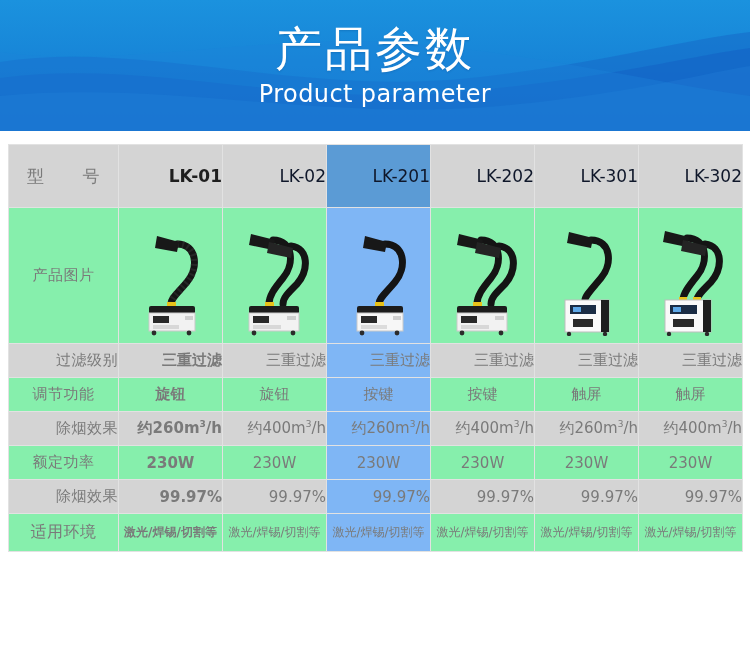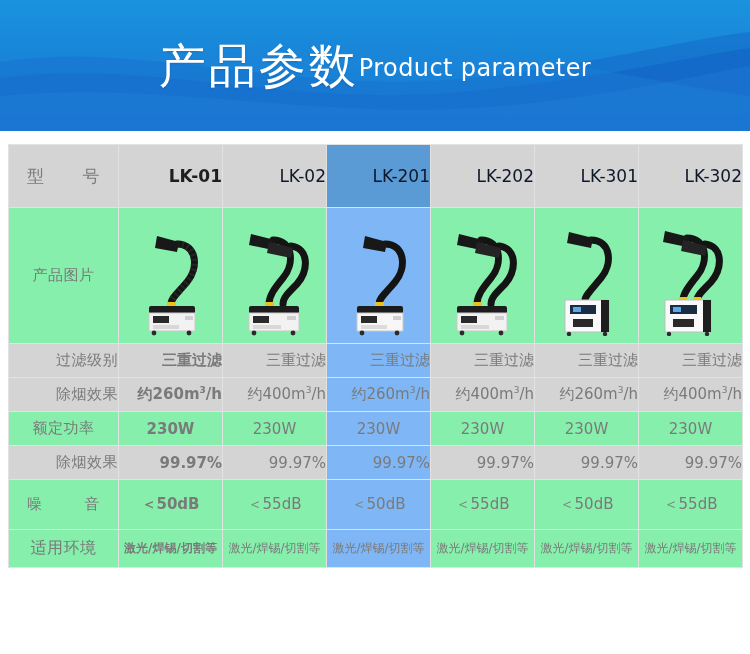--- a/index.html
+++ b/index.html
@@ -26,21 +26,21 @@
     position: absolute;
     left: 0; top: 0;
     width: 750px; height: 131px;
     display: block;
   }
   .banner-text {
     position: absolute;
     left: 0; top: 0;
     width: 750px; height: 131px;
     display: flex;
-    flex-direction: row;
+    flex-direction: column;
     align-items: center;
     justify-content: center;
     z-index: 3;
   }
   .banner-cn {
     color: #ffffff;
     font-size: 47px;
     line-height: 52px;
     letter-spacing: 3px;
     font-weight: normal;
@@ -285,20 +285,29 @@
   <tr class="data row-gray">
     <td class="label">过滤级别</td>
     <td class="first-col">三重过滤</td>
     <td>三重过滤</td>
     <td class="hl">三重过滤</td>
     <td>三重过滤</td>
     <td>三重过滤</td>
     <td>三重过滤</td>
   </tr>
 
+  <tr class="data row-white">
+    <td class="label">调节功能</td>
+    <td class="first-col">旋钮</td>
+    <td>旋钮</td>
+    <td class="hl">按键</td>
+    <td>按键</td>
+    <td>触屏</td>
+    <td>触屏</td>
+  </tr>
 
   <tr class="data row-gray">
     <td class="label">除烟效果</td>
     <td class="first-col"><span>约260m</span><sup>3</sup><span>/h</span></td>
     <td><span>约400m</span><sup>3</sup><span>/h</span></td>
     <td class="hl"><span>约260m</span><sup>3</sup><span>/h</span></td>
     <td><span>约400m</span><sup>3</sup><span>/h</span></td>
     <td><span>约260m</span><sup>3</sup><span>/h</span></td>
     <td><span>约400m</span><sup>3</sup><span>/h</span></td>
   </tr>
@@ -316,29 +325,20 @@
   <tr class="data row-gray">
     <td class="label">除烟效果</td>
     <td class="first-col">99.97%</td>
     <td>99.97%</td>
     <td class="hl">99.97%</td>
     <td>99.97%</td>
     <td>99.97%</td>
     <td>99.97%</td>
   </tr>
 
-  <tr class="data row-white">
-    <td class="label justified">噪 音</td>
-    <td class="first-col">＜50dB</td>
-    <td>＜55dB</td>
-    <td class="hl">＜50dB</td>
-    <td>＜55dB</td>
-    <td>＜50dB</td>
-    <td>＜55dB</td>
-  </tr>
 
 
   <tr class="data-sm row-white">
     <td class="label">适用环境</td>
     <td class="first-col">激光/焊锡/切割等</td>
     <td>激光/焊锡/切割等</td>
     <td class="hl">激光/焊锡/切割等</td>
     <td>激光/焊锡/切割等</td>
     <td>激光/焊锡/切割等</td>
     <td>激光/焊锡/切割等</td>

